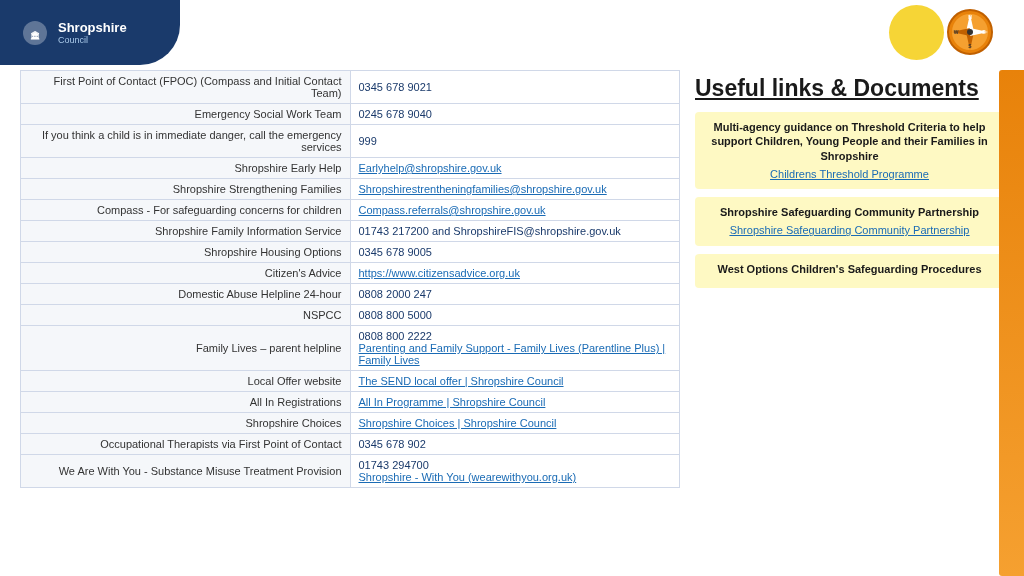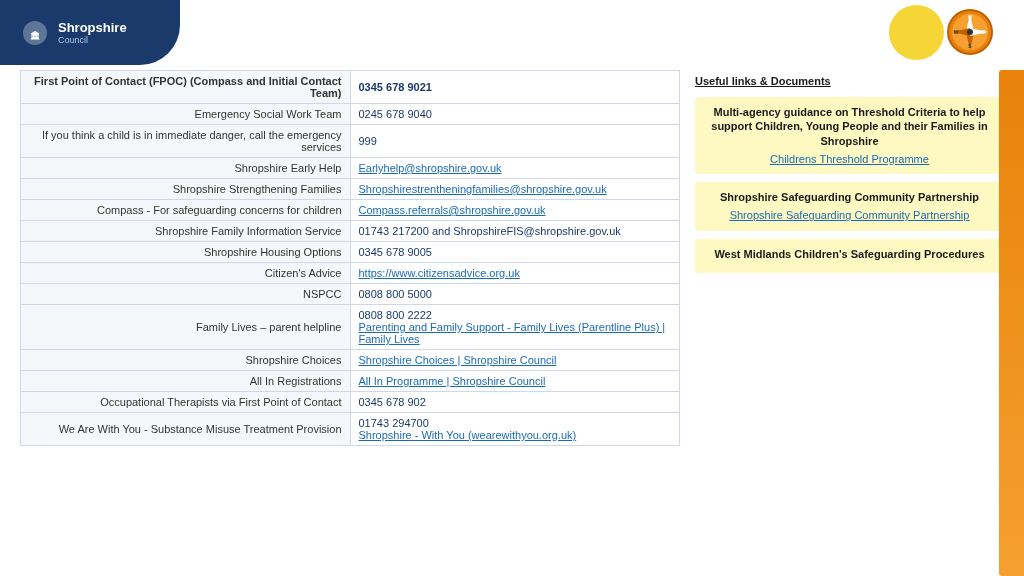--- a/index.html
+++ b/index.html
@@ -80,21 +80,20 @@
       border-collapse: collapse;
       font-size: 11px;
     }
 
     table tr {
       border-bottom: 1px solid #d0d8e8;
     }
 
     table tr:first-child {
       border-top: 1px solid #d0d8e8;
-      font-weight: bold;
     }
 
     table td {
       padding: 4px 8px;
       vertical-align: middle;
       border-left: 1px solid #d0d8e8;
       border-right: 1px solid #d0d8e8;
     }
 
     table td:first-child {
@@ -110,21 +109,21 @@
       width: 50%;
     }
 
     
     .right-panel {
       flex: 1;
       padding-top: 5px;
     }
 
     .useful-links-title {
-      font-size: 11px;
+      font-size: 23px;
       font-weight: bold;
       color: #1a1a1a;
       text-decoration: underline;
       margin-bottom: 10px;
     }
 
     .info-card {
       background: #fef9c3;
       border-radius: 4px;
       padding: 8px 12px;
@@ -244,37 +243,45 @@
           </tr>
           <tr>
             <td>Shropshire Housing Options</td>
             <td>0345 678 9005</td>
           </tr>
           <tr>
             <td>Citizen's Advice</td>
             <td><a href="#" style="color: rgb(26, 107, 181); text-decoration: underline;">https://www.citizensadvice.org.uk</a></td>
           </tr>
           <tr>
+            <td>Domestic Abuse Helpline 24-hour</td>
+            <td>0808 2000 247</td>
+          </tr>
+          <tr>
             <td>NSPCC</td>
             <td>0808 800 5000</td>
           </tr>
           <tr>
             <td>Family Lives – parent helpline</td>
             <td>
               <span style="display: block;">0808 800 2222</span>
               <a href="#" style="color: rgb(26, 107, 181); text-decoration: underline; display: block;">Parenting and Family Support - Family Lives (Parentline Plus) | Family Lives</a>
             </td>
           </tr>
           <tr>
+            <td>Local Offer website</td>
+            <td><a href="#" style="color: rgb(26, 107, 181); text-decoration: underline;">The SEND local offer | Shropshire Council</a></td>
+          </tr>
+          <tr>
+            <td>All In Registrations</td>
+            <td><a href="#" style="color: rgb(26, 107, 181); text-decoration: underline;">All In Programme | Shropshire Council</a></td>
+          </tr>
+          <tr>
             <td>Shropshire Choices</td>
             <td><a href="#" style="color: rgb(26, 107, 181); text-decoration: underline;">Shropshire Choices | Shropshire Council</a></td>
-          </tr>
-          <tr>
-            <td>All In Registrations</td>
-            <td><a href="#" style="color: rgb(26, 107, 181); text-decoration: underline;">All In Programme | Shropshire Council</a></td>
           </tr>
           <tr>
             <td>Occupational Therapists via First Point of Contact</td>
             <td>0345 678 902</td>
           </tr>
           <tr>
             <td>We Are With You - Substance Misuse Treatment Provision</td>
             <td>
               <span style="display: block;">01743 294700</span>
               <a href="#" style="color: rgb(26, 107, 181); text-decoration: underline; display: block;">Shropshire - With You (wearewithyou.org.uk)</a>
@@ -289,20 +296,20 @@
     <div id="cards-container">
         <div class="info-card">
           <div class="card-title">Multi-agency guidance on Threshold Criteria to help support Children, Young People and their Families in Shropshire</div>
           <div class="card-link"><a href="#" style="color: rgb(26, 107, 181); text-decoration: underline;">Childrens Threshold Programme</a></div>
         </div>
         <div class="info-card">
           <div class="card-title">Shropshire Safeguarding Community Partnership</div>
           <div class="card-link"><a href="#" style="color: rgb(26, 107, 181); text-decoration: underline;">Shropshire Safeguarding Community Partnership</a></div>
         </div>
         <div class="info-card">
-          <div class="card-title">West Midlands Children's Safeguarding Procedures</div>
+          <div class="card-title">West Options Children's Safeguarding Procedures</div>
         </div>
       </div>
   </div>
 
 </div>
 
 <div class="deco-right"></div>
 
 </body></html>

